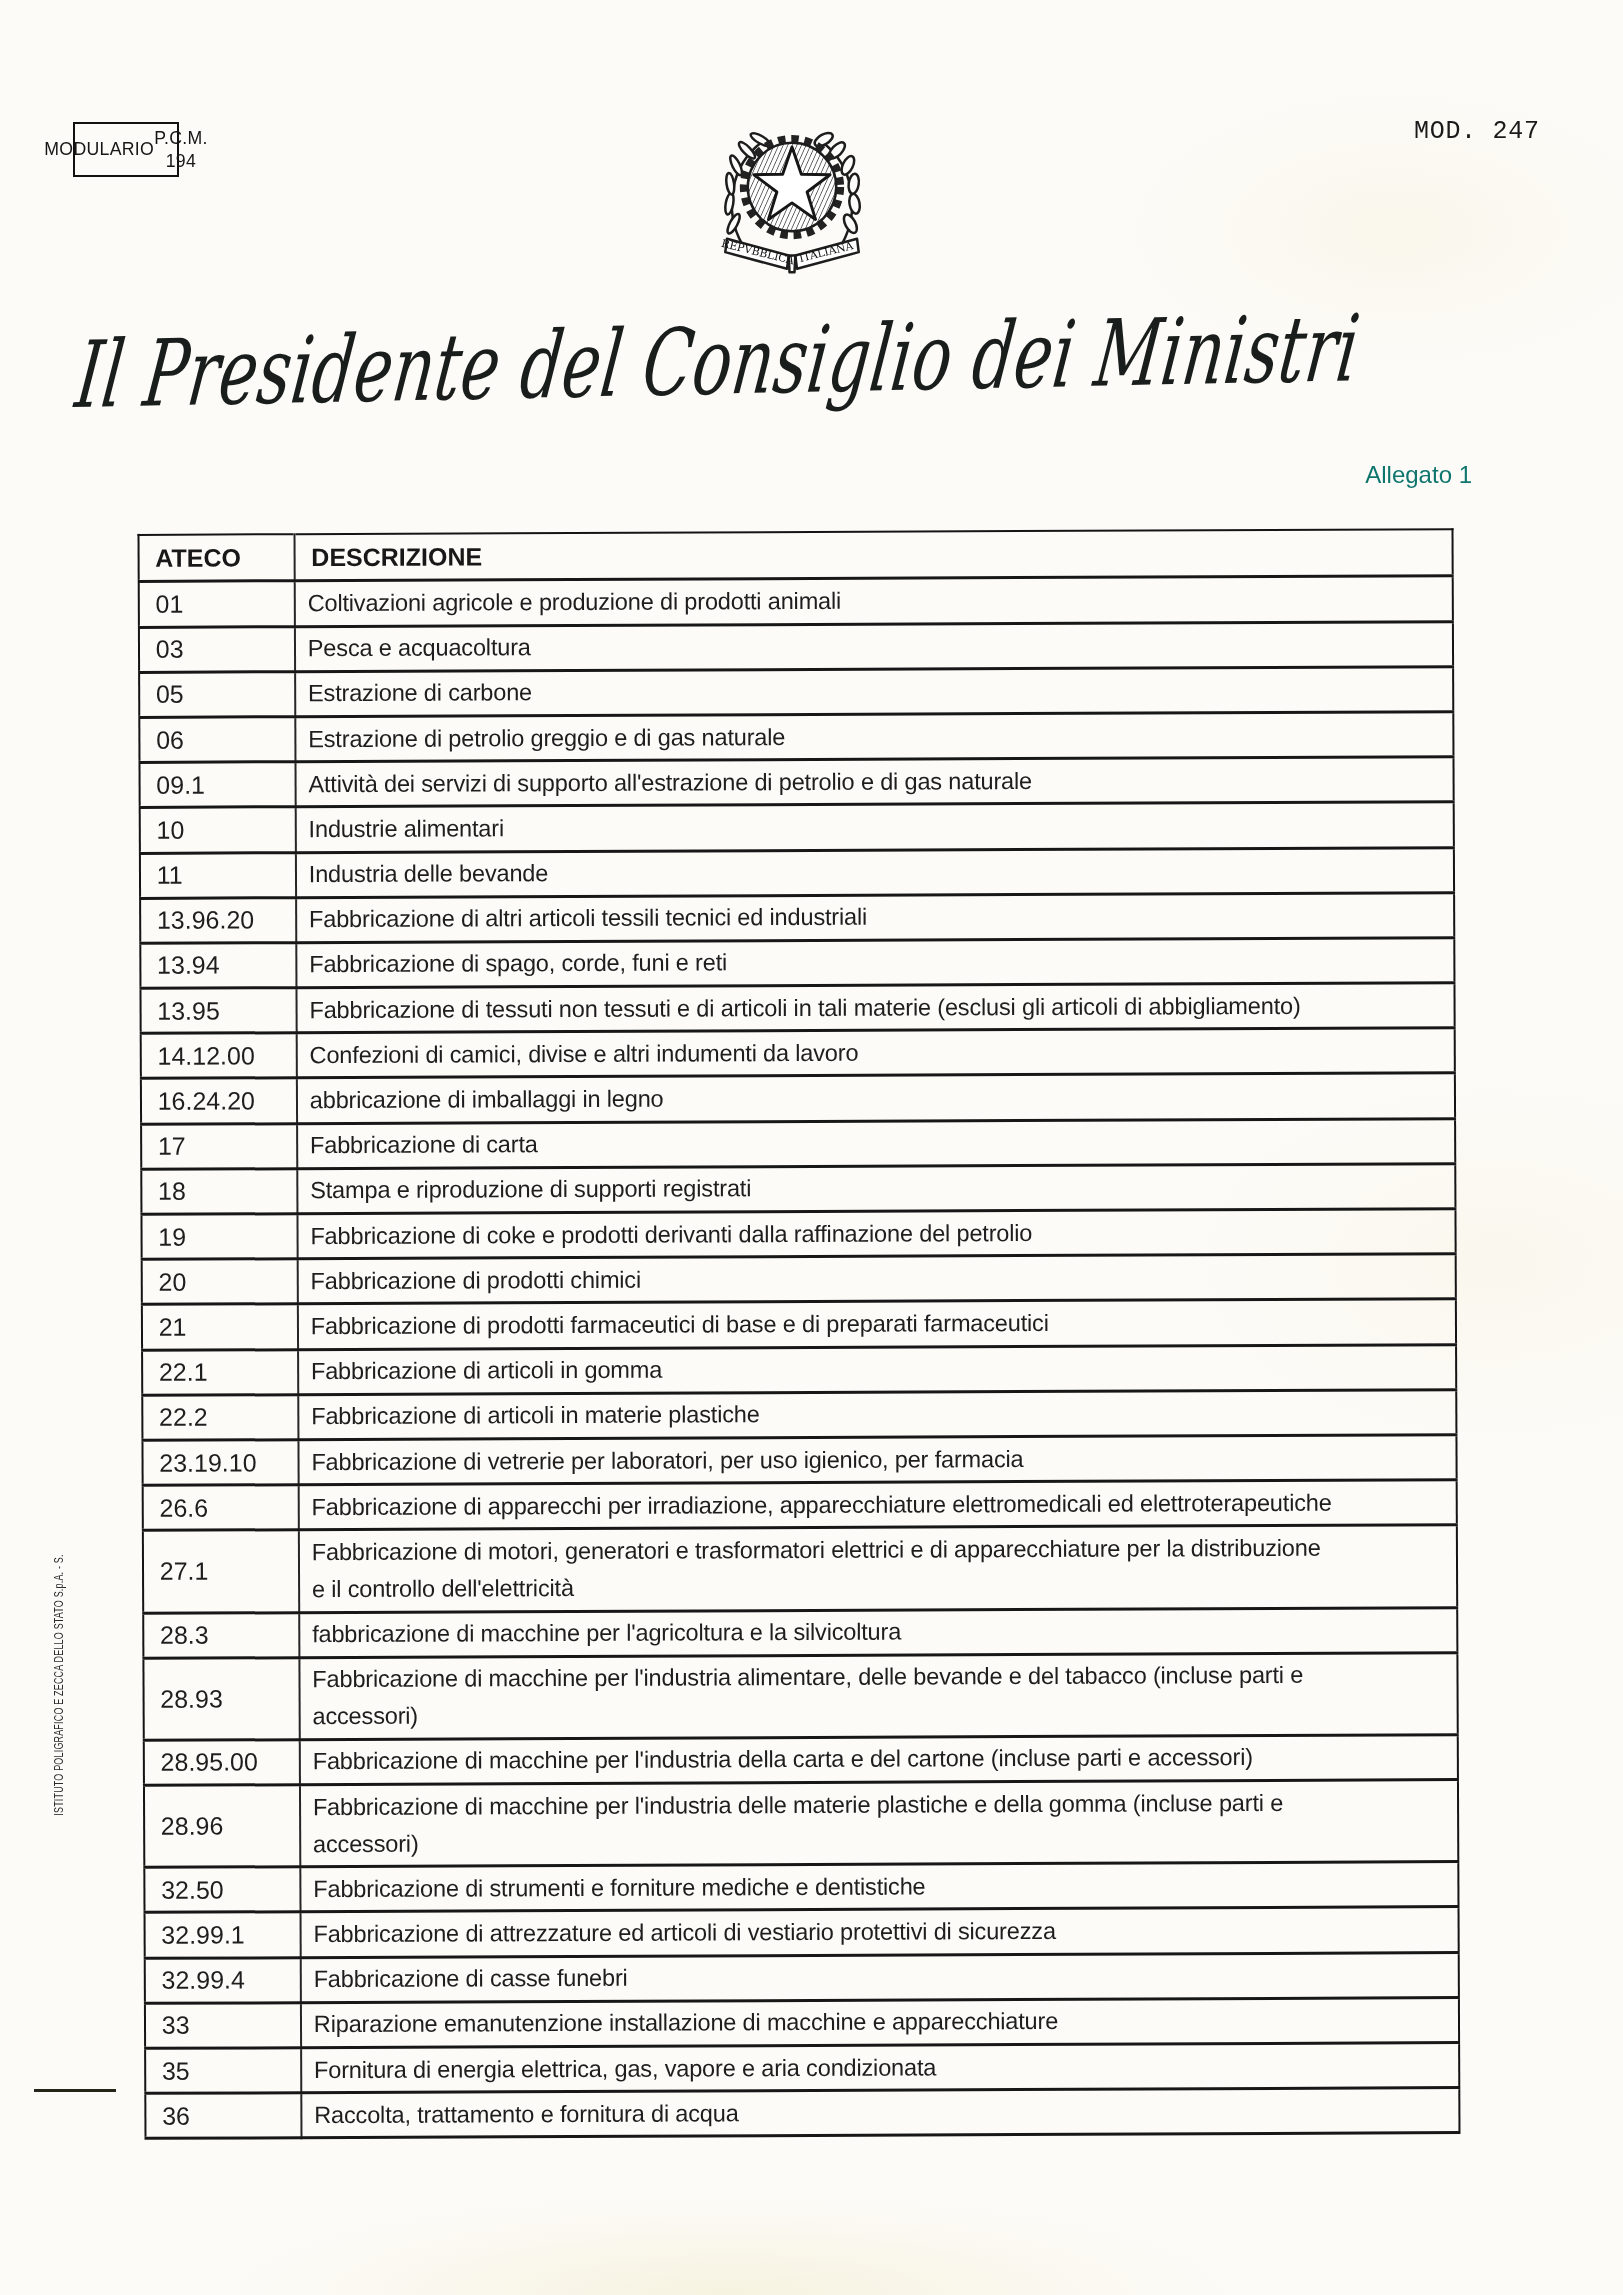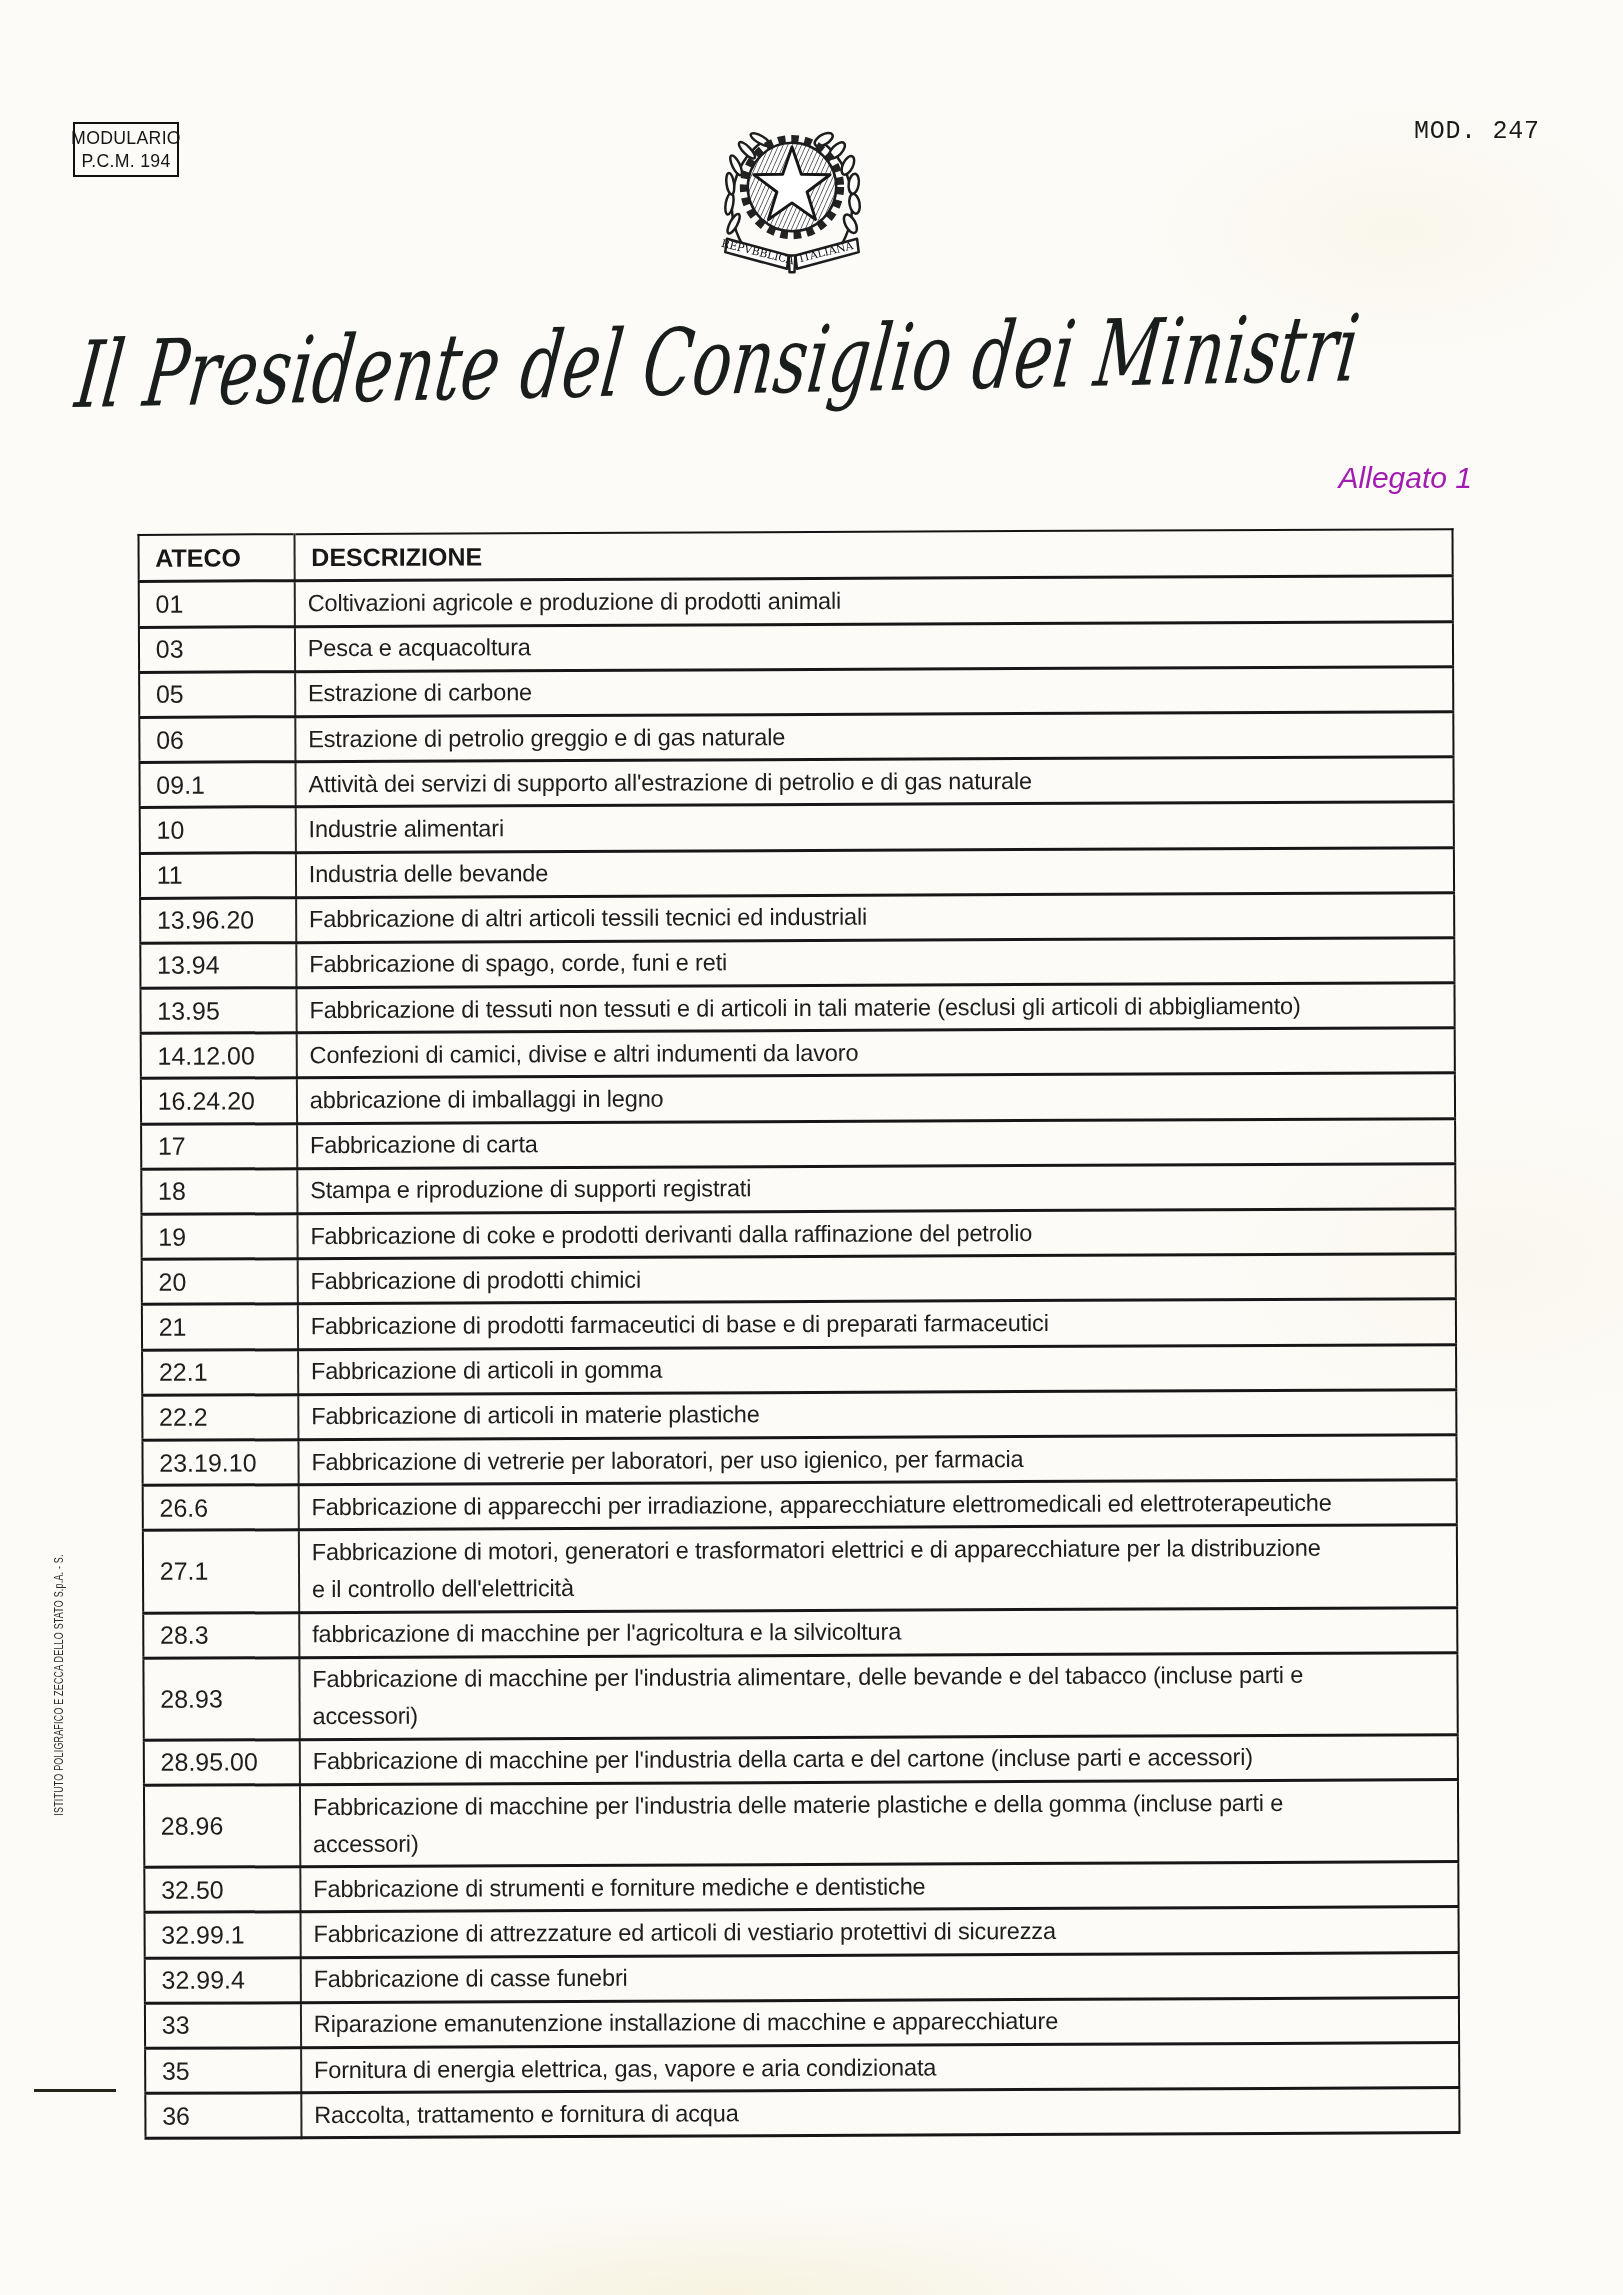--- a/index.html
+++ b/index.html
@@ -14,21 +14,21 @@
       radial-gradient(ellipse 720px 144px at 45% 100%, rgba(243,236,205,0.55), transparent 72%),
       #fcfbf8;
     overflow: hidden;
   }
 
   
   .modulario {
     position: absolute; left: 73px; top: 122px;
     width: 106px; height: 55px;
     border: 2.6px solid #111;
-    display: flex; flex-direction: column; align-items: center; justify-content: center;
+    display: flex; flex-direction: row; align-items: center; justify-content: center;
     font-size: 17.7px; line-height: 1.25; letter-spacing: 0.3px;
     color: #161616; text-align: center;
   }
 
   
   .mod-ref {
     position: absolute; left: 1414px; top: 117px;
     font-size: 25px; letter-spacing: 0.7px; color: #1a1a1a; font-family: Liberation Mono, monospace;
   }
 
@@ -43,21 +43,21 @@
     font-size: 92px;
     white-space: nowrap;
     color: #191d1b;
     transform: rotate(-1.2deg) skewX(-8deg) scaleX(0.70);
     transform-origin: 0 50%;
     letter-spacing: 0.7px;
   }
 
   .allegato {
     position: absolute; left: 1276px; top: 461px; width: 196px;
-    text-align: right; font-size: 30px; color: #a21caf; font-style: italic;
+    text-align: right; font-size: 24px; color: #0f766e;
   }
 
   
   .ateco-table-wrap {
     position: absolute; left: 141px; top: 531px; width: 1316px;
     transform: rotate(-0.25deg);
   }
   table.ateco {
     width: 100%;
     border-collapse: collapse;

